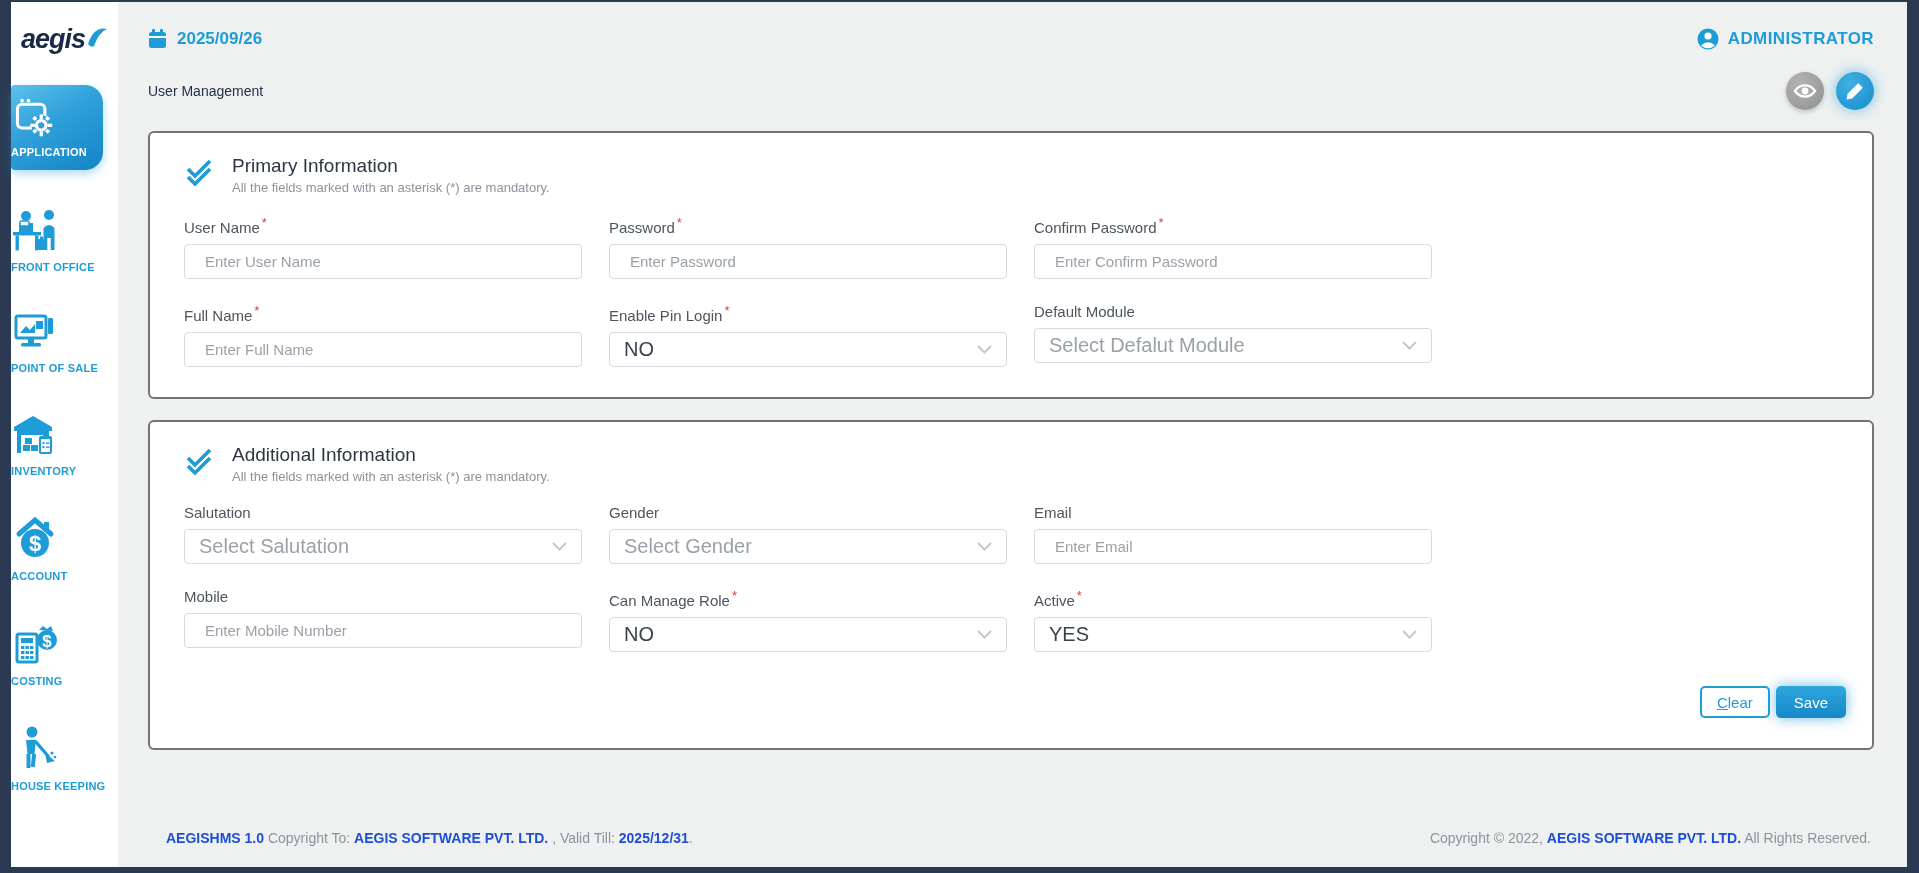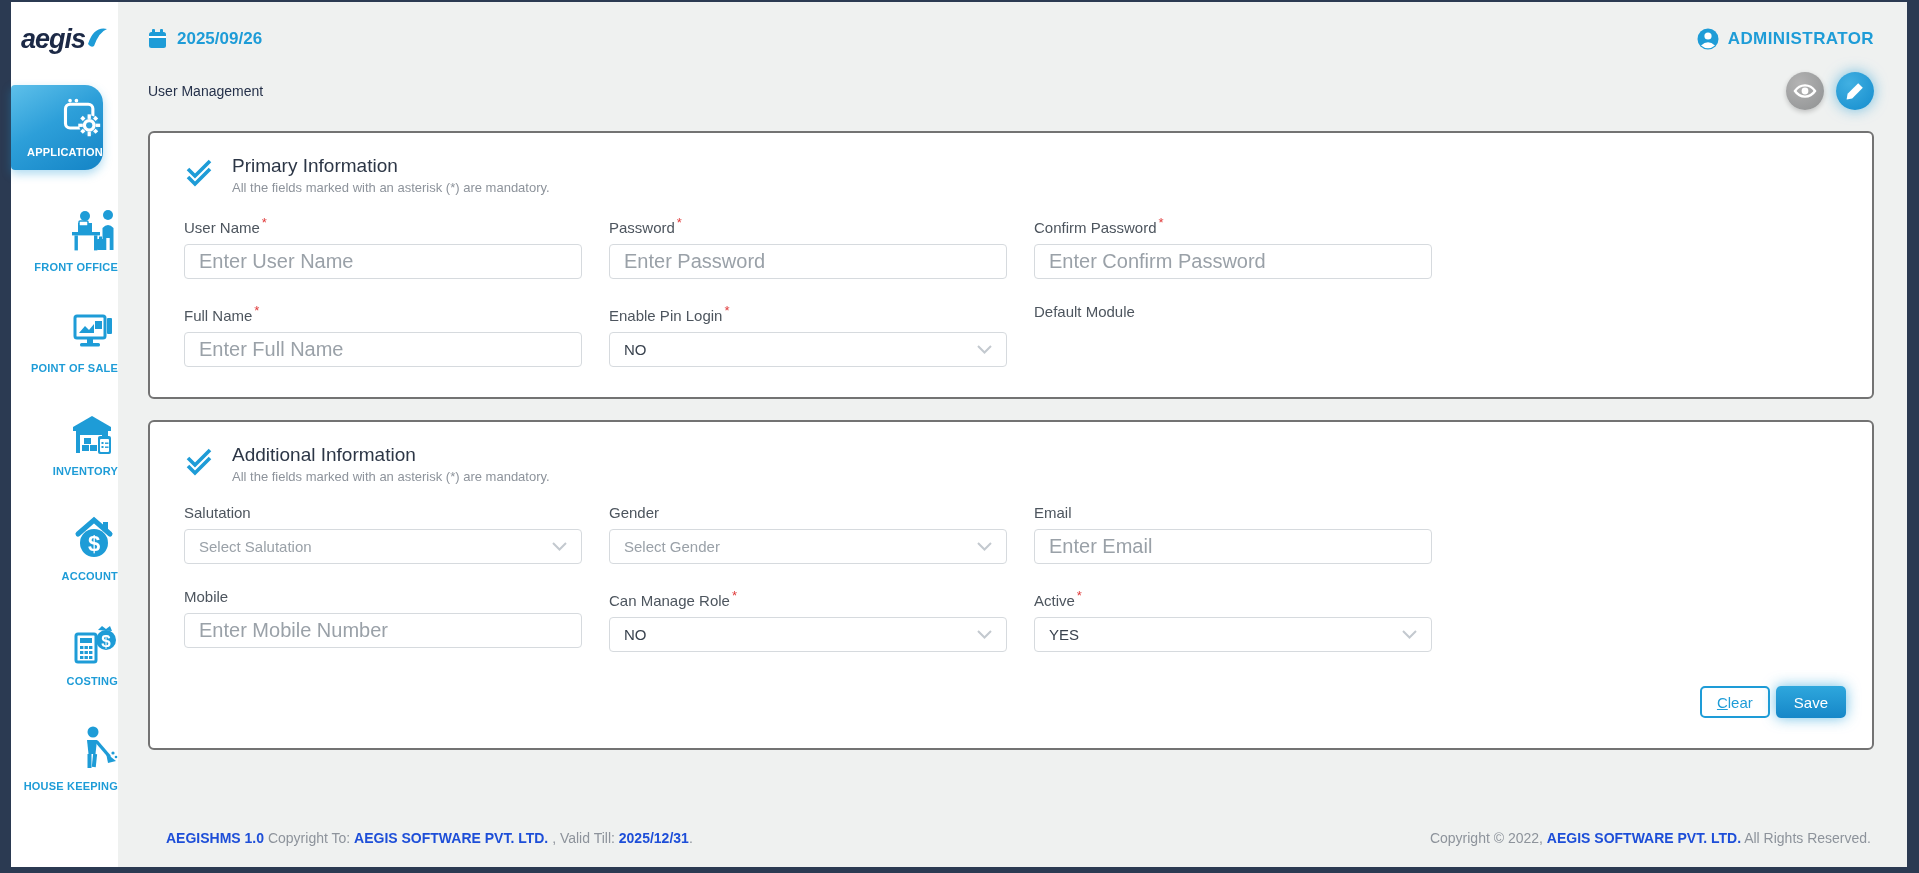--- a/index.html
+++ b/index.html
@@ -18,21 +18,21 @@
     display: flex; flex-direction: column; align-items: center;
     flex-shrink: 0; position: relative;
   }
   .logo { margin-top: 22px; display:flex; align-items:center; }
   .logo-text {
     font-size: 27px; font-weight: bold; font-style: italic;
     color: #1c2946; letter-spacing: -1px;
   }
   .logo-swoosh { margin-left: 1px; margin-top: -6px; }
   .nav-item {
-    width: 100%; display: flex; flex-direction: column; align-items: flex-end;
+    width: 100%; display: flex; flex-direction: column; align-items: flex-start;
     margin-top: 38px; cursor: pointer; text-align:center;
   }
   .nav-label {
     margin-top: 7px; font-size: 11px; font-weight: bold;
     color: #1e9cd7; letter-spacing: 0.2px; line-height: 12px;
   }
   .nav-item.active {
     margin-top: 30px; width: 92px; align-self: flex-start;
     padding: 12px 0 12px 0;
     background: linear-gradient(150deg, #5ec0ea 0%, #2d9fd9 45%, #1484c6 100%);
@@ -75,28 +75,28 @@
 
   .form-grid {
     margin-top: 20px;
     display: grid; grid-template-columns: repeat(3, 398px);
     column-gap: 27px; row-gap: 24px;
   }
   .field-label { font-size: 15px; color: #4d555e; margin-bottom: 8px; }
   .req { color: #e03b3b; font-size: 13px; vertical-align: super; margin-left: 2px; }
   .text-input {
     width: 100%; height: 35px; border: 1px solid #d6dade; border-radius: 4px;
-    padding: 0 14px; font-size: 20px; font-family: "Liberation Sans", sans-serif;
+    padding: 0 20px; font-size: 15px; font-family: "Liberation Sans", sans-serif;
     color: #39424e; background:#fff; outline: none;
   }
   .text-input::placeholder { color: #9aa1a8; opacity: 1; }
   .select-box {
     width: 100%; height: 35px; border: 1px solid #d6dade; border-radius: 4px;
     padding: 4px 14px; display:flex; align-items:center; justify-content: space-between;
-    background:#fff; cursor:pointer; font-size: 15px;
+    background:#fff; cursor:pointer; font-size: 20px;
   }
   .select-box .val { color: #39424e; }
   .select-box .ph { color: #9aa1a8; }
 
   .btn-row { display:flex; justify-content: flex-end; gap: 6px; margin-top: 34px; }
   .btn {
     height: 32px; border-radius: 5px; font-size: 15px; cursor: pointer;
     font-family: "Liberation Sans", sans-serif; padding: 0 15px;
   }
   .btn-clear {
@@ -319,20 +319,26 @@
           <div class="field-label"><span>Enable Pin Login</span><span class="req">*</span></div>
           <div class="select-box">
             <span class="val">NO</span>
             <svg width="15" height="9" viewBox="0 0 15 9">
                 <polyline points="1,1 7.5,7.5 14,1" fill="none" stroke="#c3c9cf" stroke-width="2"></polyline>
               </svg>
           </div>
         </div>
         <div>
           <div class="field-label"><span>Default Module</span></div>
+          <div class="select-box">
+            <span class="ph">Select Defalut Module</span>
+            <svg width="15" height="9" viewBox="0 0 15 9">
+                <polyline points="1,1 7.5,7.5 14,1" fill="none" stroke="#c3c9cf" stroke-width="2"></polyline>
+              </svg>
+          </div>
         </div>
       </div>
     </div>
 
     <div class="card">
       <div class="section-head">
         <svg class="dblcheck" width="30" height="30" viewBox="0 0 30 30">
           <polyline points="4,10 11,17 26,2" fill="none" stroke="#1e9cd7" stroke-width="3.6"></polyline>
           <polyline points="4,18 11,25 26,10" fill="none" stroke="#1e9cd7" stroke-width="3.6"></polyline>
         </svg>

